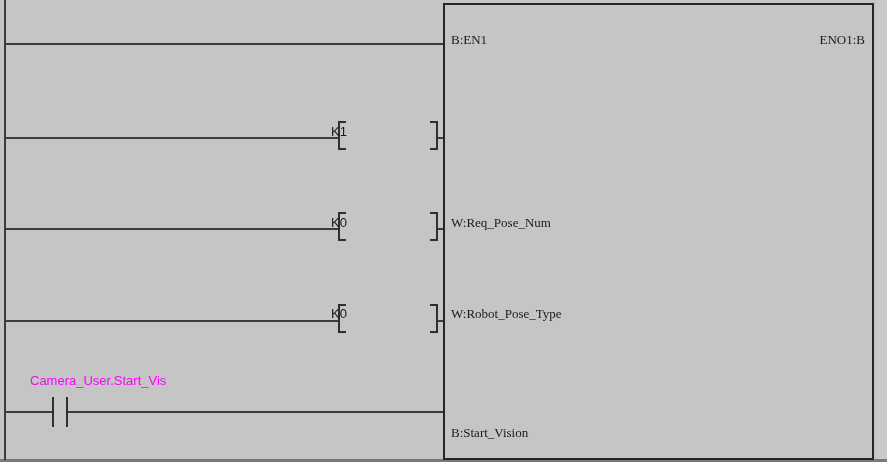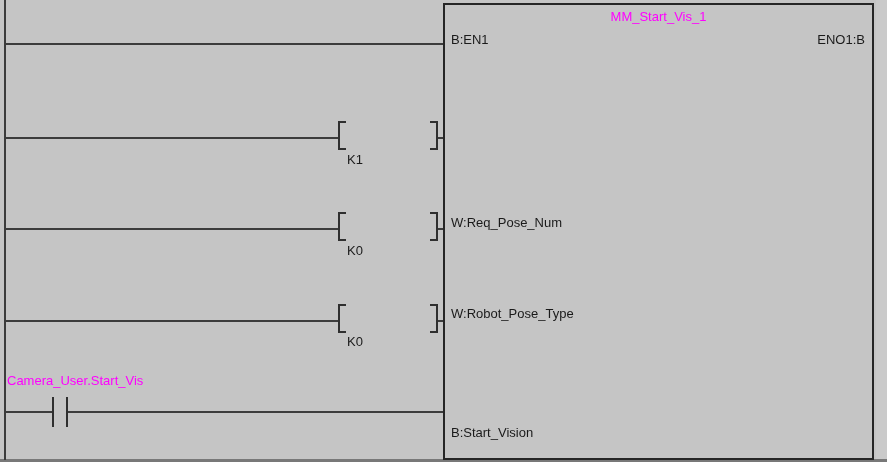--- a/index.html
+++ b/index.html
@@ -32,38 +32,38 @@
   }
   .contact-bar {
     position: absolute; width: 2px; height: 30px; background: #2f2f2f;
   }
   .bracket {
     position: absolute; width: 8px; height: 29px; box-sizing: border-box;
   }
   .bracket.left  { border-left: 2px solid #2f2f2f; border-top: 2px solid #2f2f2f; border-bottom: 2px solid #2f2f2f; }
   .bracket.right { border-right: 2px solid #2f2f2f; border-top: 2px solid #2f2f2f; border-bottom: 2px solid #2f2f2f; }
   .klabel {
-    position: absolute; left: 347px; line-height: 16px; white-space: nowrap; margin-top: 28px;
+    position: absolute; left: 331px; line-height: 16px; white-space: nowrap;
   }
   .fb {
     position: absolute; left: 443px; top: 3px; width: 431px; height: 457px;
     box-sizing: border-box; border: 2px solid #262626; background: transparent;
   }
   .fb-title {
     position: absolute; left: 0; top: 4px; width: 100%;
     text-align: center; color: #ff00ff; line-height: 15px; white-space: nowrap;
   }
   .pin {
-    position: absolute; line-height: 16px; white-space: nowrap;
+    position: absolute; line-height: 16px; white-space: nowrap; font-family: Liberation Serif, serif;
   }
   .pin.in  { left: 6px; }
   .pin.out { right: 7px; text-align: center; }
   .operand-label {
     position: absolute; left: 7px; top: 373px; color: #ff00ff;
-    line-height: 15px; white-space: nowrap;
+    line-height: 15px; white-space: nowrap; padding-left: 23px;
   }
 </style>
 </head>
 <body>
 
 <div class="screen">
 
   <div class="right-strip"></div>
   <div class="bottom-line"></div>
   <div class="rail"></div>
@@ -88,21 +88,20 @@
   <div class="wire" style="left:438px; top:320px; width:7px;"></div>
   <div class="klabel" style="top:306px;">K0</div>
 
   <div class="operand-label">Camera_User.Start_Vis</div>
   <div class="wire" style="left:4px; top:411px; width:48px;"></div>
   <div class="contact-bar" style="left:52px; top:397px;"></div>
   <div class="contact-bar" style="left:66px; top:397px;"></div>
   <div class="wire" style="left:68px; top:411px; width:375px;"></div>
 
   <div class="fb">
-    <div class="fb-title">MM_Start_Vis_1</div>
     <div class="pin in" style="top:27px;">B:EN1</div>
     <div class="pin out" style="top:27px;">ENO1:B</div>
     <div class="pin in" style="top:301px;">W:Robot_Pose_Type</div>
     <div class="pin in" style="top:210px;">W:Req_Pose_Num</div>
     <div class="pin in" style="top:420px;">B:Start_Vision</div>
   </div>
 
 </div>
 
 </body></html>

